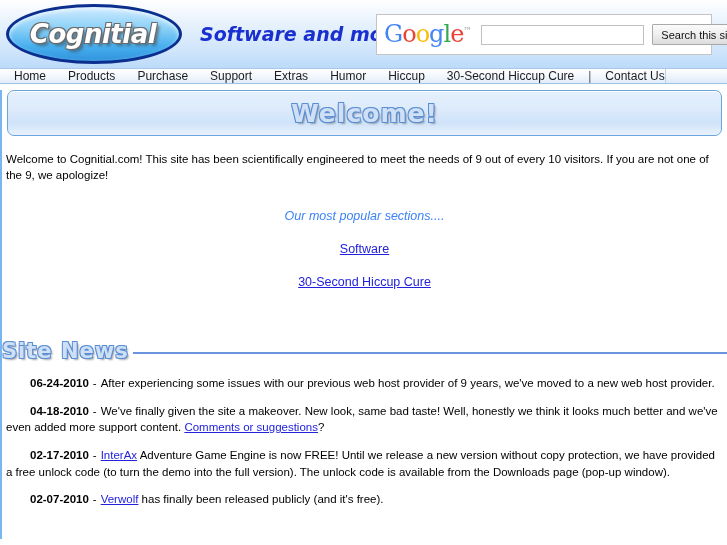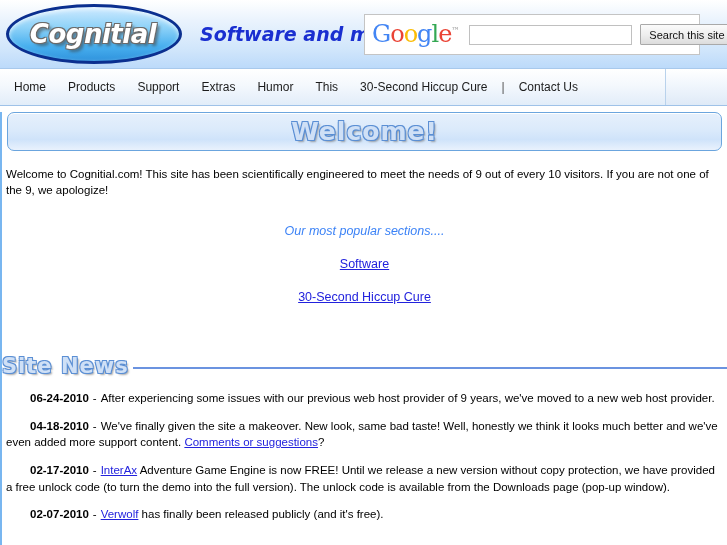--- a/index.html
+++ b/index.html
@@ -70,21 +70,21 @@
     margin-left: 14px;
     font-family: "DejaVu Sans", sans-serif;
     font-style: italic;
     font-weight: bold;
     font-size: 19px;
     color: #1a2fd0;
     white-space: nowrap;
   }
   #search-box {
     position: absolute;
-    left: 364px;
+    left: 376px;
     top: 14px;
     width: 336px;
     height: 41px;
     background: #ffffff;
     border: 1px solid #c4c4c4;
     box-sizing: border-box;
     display: flex;
     align-items: center;
     padding: 0 7px;
   }
@@ -130,21 +130,21 @@
     color: #111;
     background: linear-gradient(to bottom, #fbfbfb 0%, #ededed 55%, #dcdcdc 100%);
     border: 1px solid #a9a9a9;
     border-radius: 1px;
     cursor: pointer;
     white-space: nowrap;
   }
 
   
   #nav {
-    height: 37px;
+    height: 15px;
     background: linear-gradient(to bottom, #ffffff 0%, #f2f7fd 40%, #dfeaf7 100%);
     border-bottom: 1px solid #9fc2e8;
     display: flex;
     align-items: center;
     box-sizing: border-box;
   }
   #nav-inner {
     display: flex;
     align-items: center;
     height: 100%;
@@ -174,21 +174,21 @@
   #page {
     position: relative;
     height: 449px;
     border-left: 2px solid #78b6f0;
     box-sizing: border-box;
     background: #ffffff;
   }
 
   #welcome-banner {
     margin: 6px 5px 0 5px;
-    height: 39px;
+    height: 46px;
     border: 1px solid #6ba5de;
     border-radius: 7px;
     background: linear-gradient(to bottom, #e6f0fc 0%, #dbeafb 45%, #cfe3fa 72%, #e9f2fd 100%);
     display: flex;
     align-items: center;
     justify-content: center;
     box-sizing: border-box;
     box-shadow: inset 0 1px 0 #ffffff;
   }
   .fancy-heading {
@@ -287,24 +287,25 @@
     <input id="search-input" type="text" placeholder="" style="">
     <button id="search-button">Search this site</button>
   </div>
 
 </div>
 
 <div id="nav">
   <div id="nav-inner">
     <a class="nav-item">Home</a>
     <a class="nav-item">Products</a>
+    <a class="nav-item">Purchase</a>
     <a class="nav-item">Support</a>
     <a class="nav-item">Extras</a>
     <a class="nav-item">Humor</a>
-    <a class="nav-item">This</a>
+    <a class="nav-item">Hiccup</a>
     <a class="nav-item">30-Second Hiccup Cure</a>
     <span class="nav-sep">|</span>
     <a class="nav-item">Contact Us</a>
 
   </div>
 </div>
 
 <div id="page">
 
   <div id="welcome-banner">

